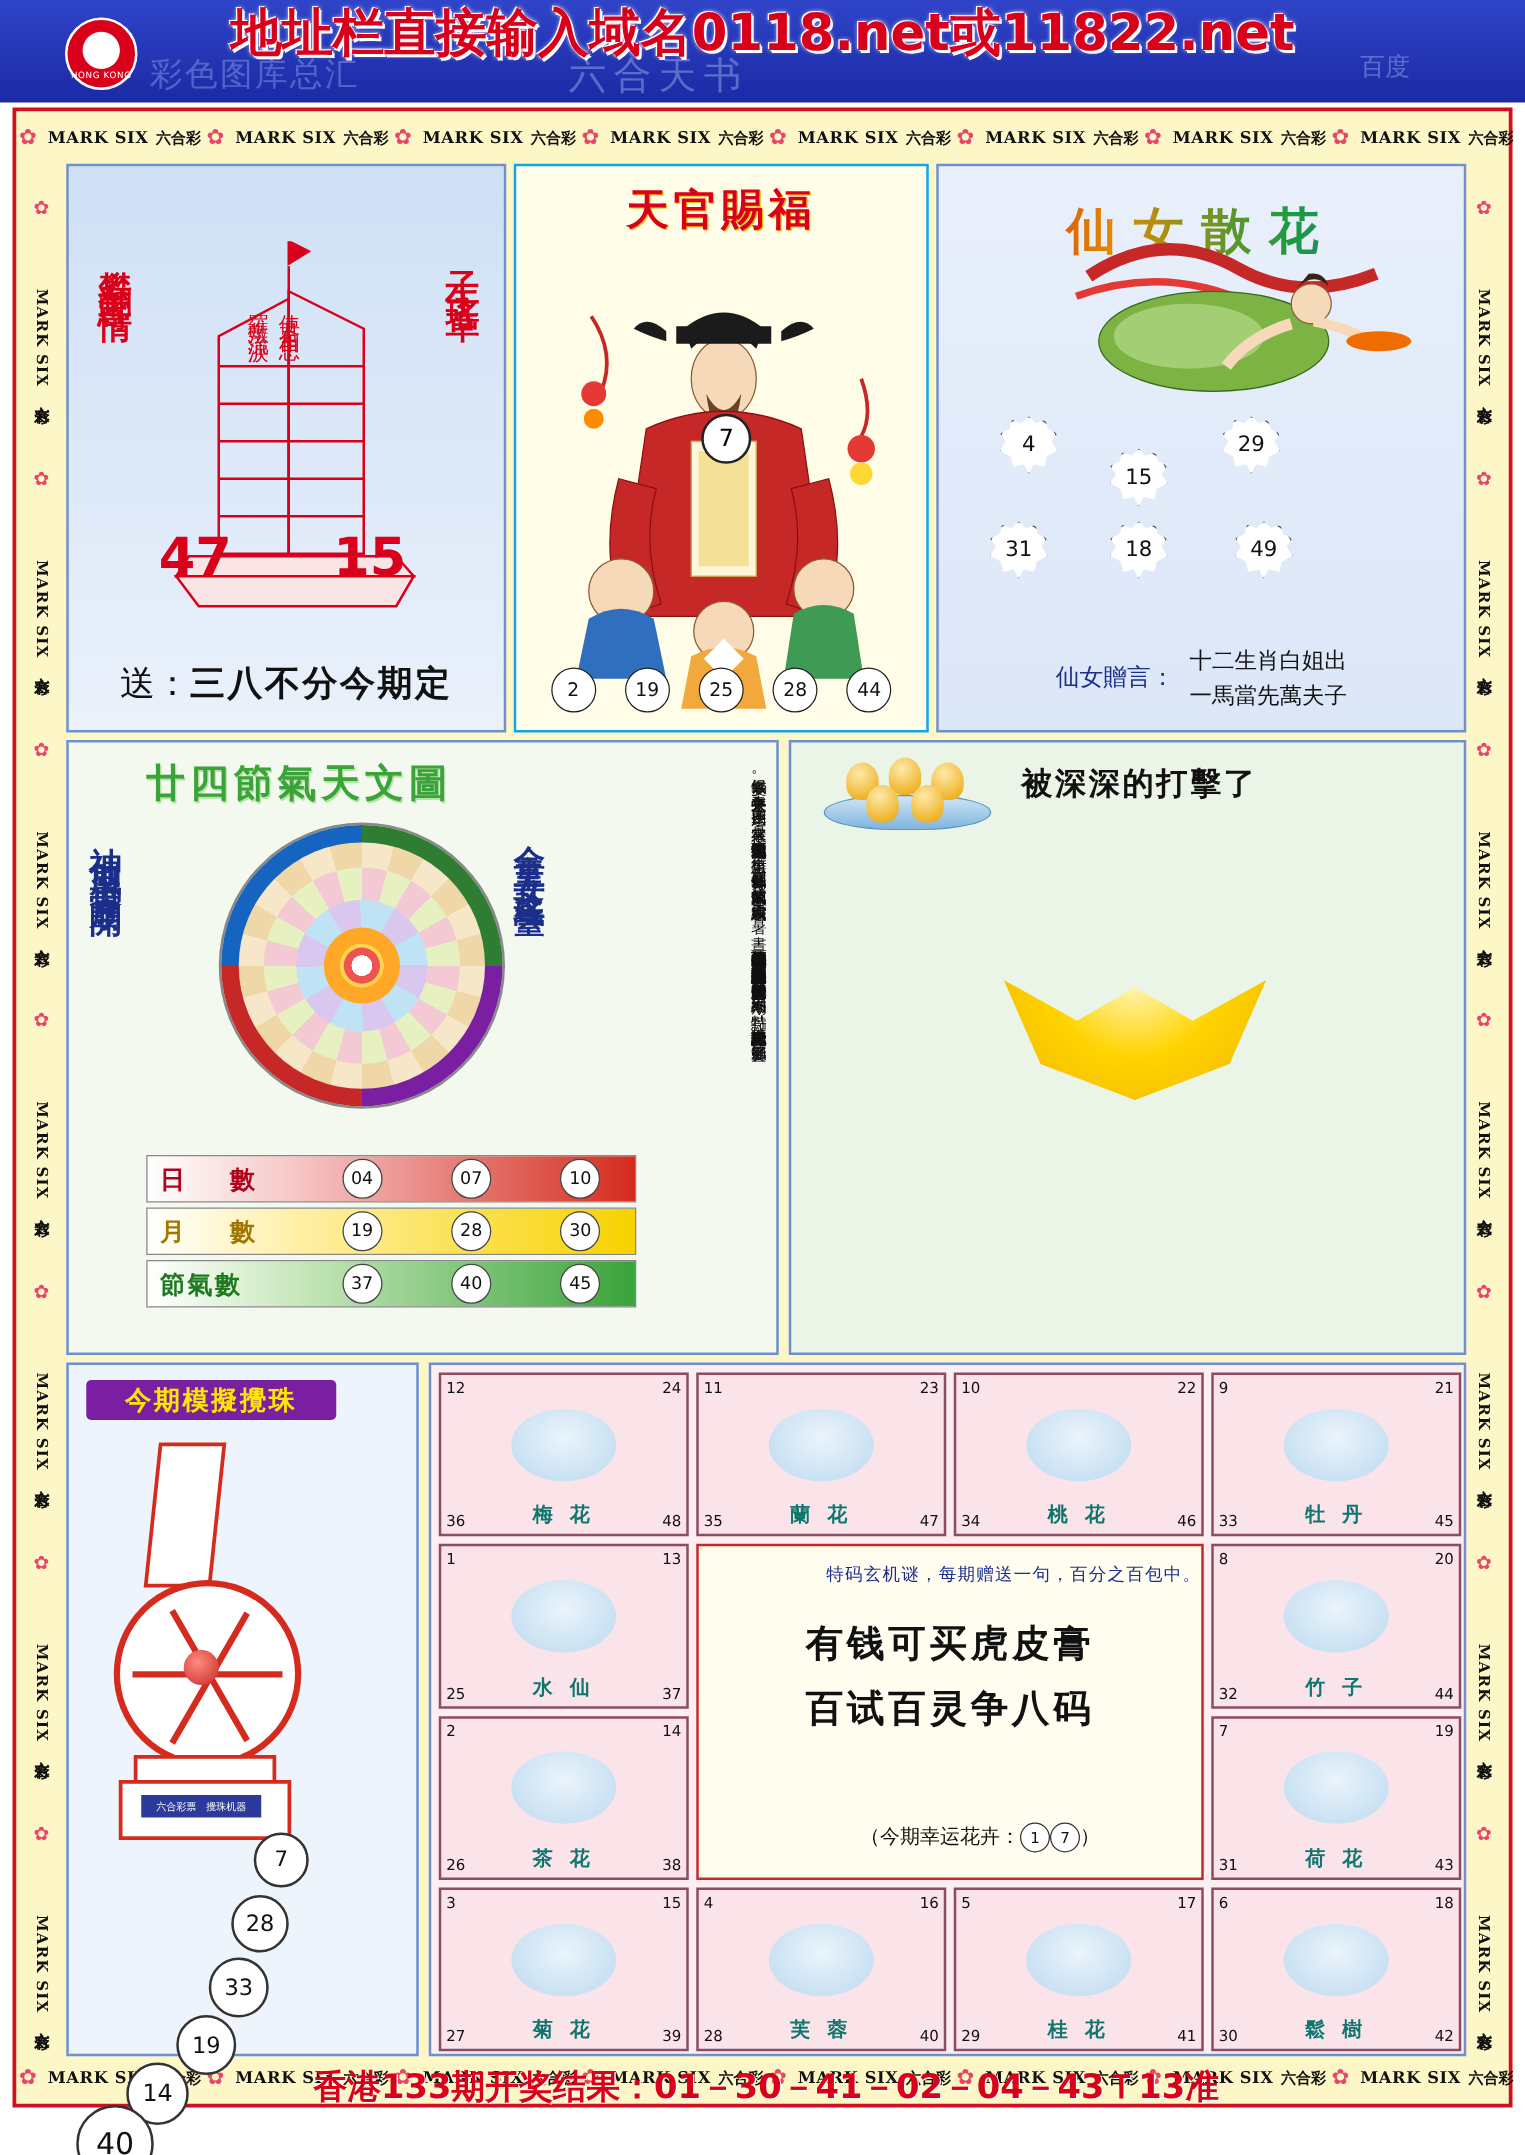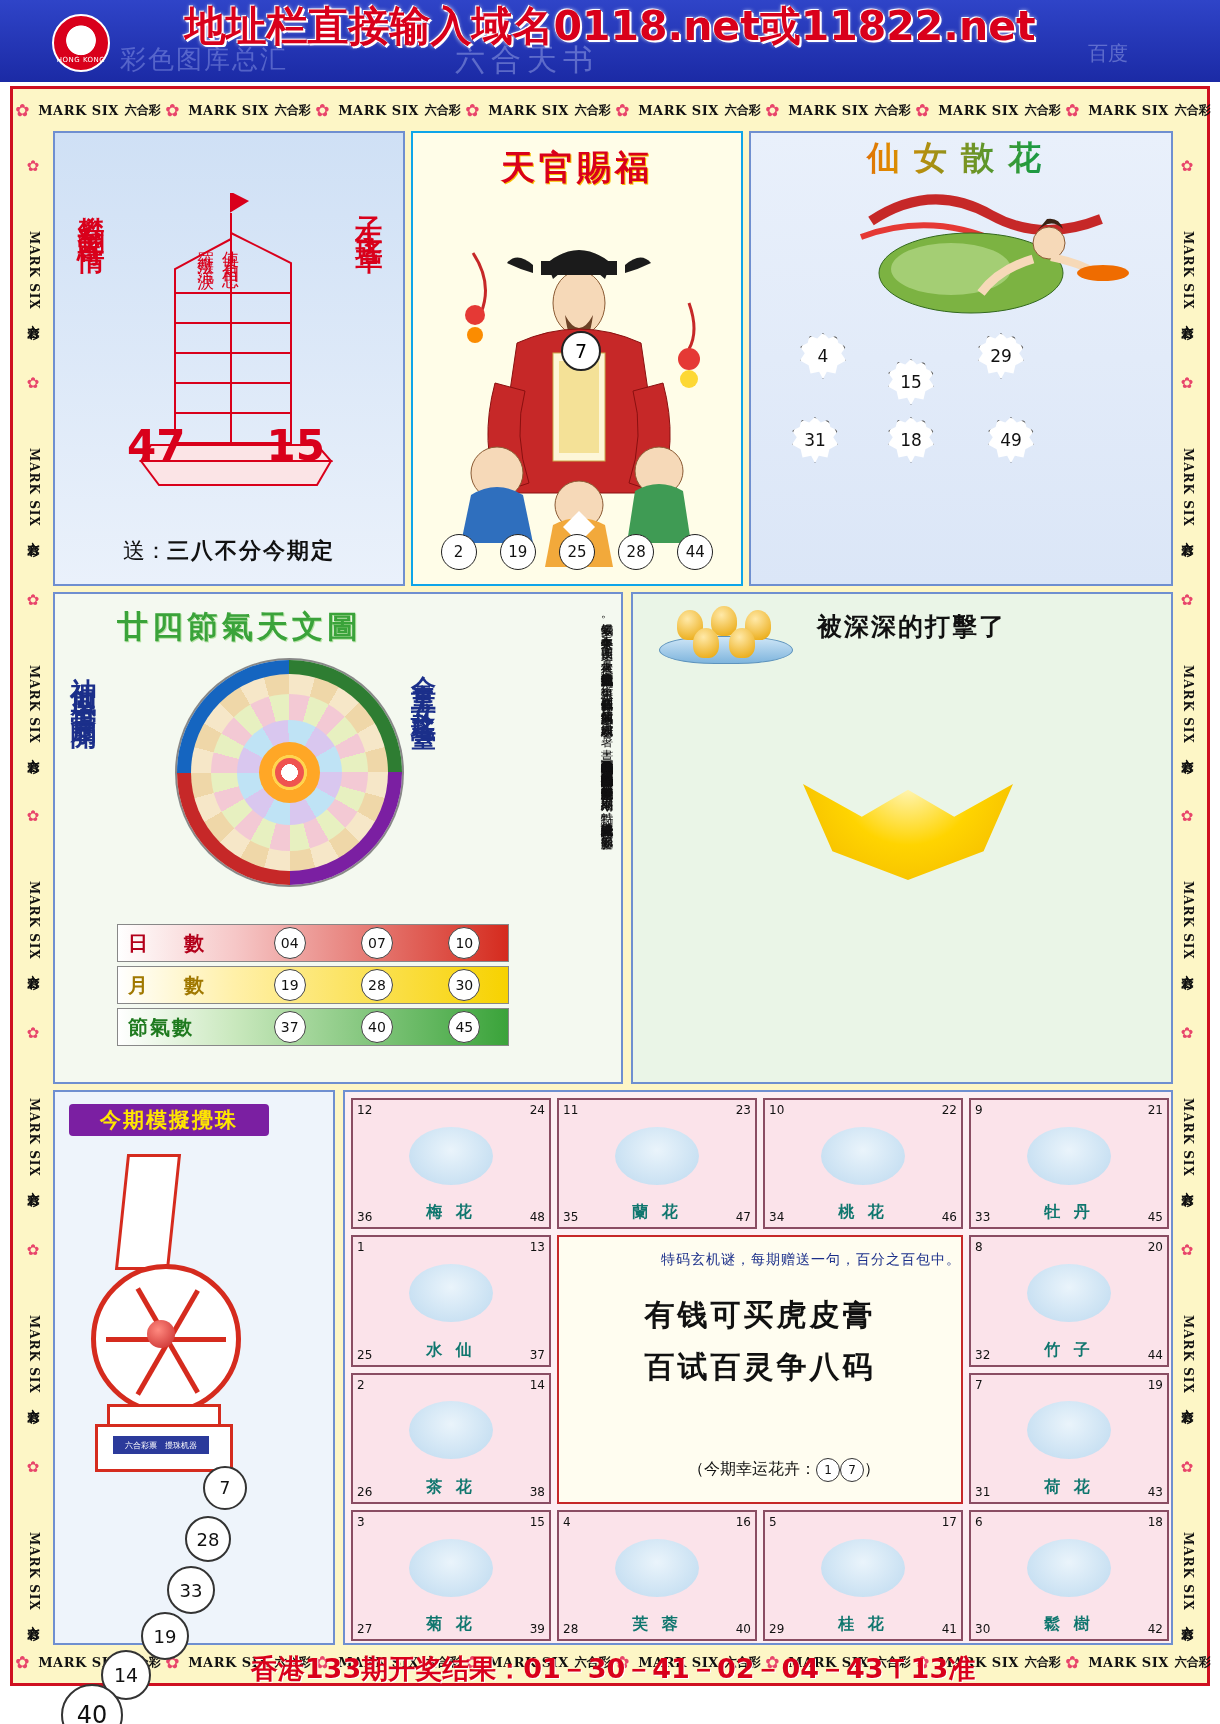--- a/index.html
+++ b/index.html
@@ -58,38 +58,38 @@
   #p1 .t-left{position:absolute;left:18px;top:62px;writing-mode:vertical-rl;font-size:27px;color:#d9001b;
       font-family:"DejaVu Serif","Liberation Serif",serif;letter-spacing:10px;font-weight:bold;}
   #p1 .t-right{position:absolute;right:16px;top:62px;writing-mode:vertical-rl;font-size:27px;color:#d9001b;
       font-family:"DejaVu Serif","Liberation Serif",serif;letter-spacing:10px;font-weight:bold;}
   #p1 .sailtext{position:absolute;left:140px;top:105px;display:flex;gap:2px;}
   #p1 .sailtext div{writing-mode:vertical-rl;font-size:17px;color:#d9001b;letter-spacing:7px;
       font-family:"DejaVu Serif","Liberation Serif",serif;}
   #p1 .n1{position:absolute;left:72px;top:288px;font-size:42px;color:#d9001b;font-weight:bold;}
   #p1 .n2{position:absolute;right:78px;top:288px;font-size:42px;color:#d9001b;font-weight:bold;}
   #p1 .bottomline{position:absolute;left:0;bottom:18px;width:100%;text-align:center;
-      font-size:22px;color:#111;font-family:"DejaVu Serif","Liberation Serif",serif;}
+      font-size:28px;color:#111;font-family:"DejaVu Serif","Liberation Serif",serif;}
   #p1 .bottomline b{color:#111;letter-spacing:2px;}
   #p1 .send{color:#111;}
 
   
   #p2{left:358px;top:0;width:332px;height:455px;background:#fffde8;border:2px solid #0ea5e9;}
   #p2 .title{position:absolute;left:0;top:12px;width:100%;text-align:center;font-size:34px;font-weight:bold;
       color:#d9001b;font-family:"DejaVu Serif","Liberation Serif",serif;letter-spacing:4px;
       text-shadow:1px 1px 0 #f6c000;}
   #p2 .special{position:absolute;left:148px;top:198px;width:36px;height:36px;border-radius:50%;
       border:2px solid #222;background:#fff;display:flex;align-items:center;justify-content:center;
       font-size:19px;}
   #p2 .nums{position:absolute;left:0;bottom:14px;width:100%;display:flex;justify-content:space-around;padding:0 16px;box-sizing:border-box;}
   #p2 .nums .ball{width:34px;height:34px;background:#fff;border:1.5px solid #222;font-size:15px;}
 
   
   #p3{left:696px;top:0;width:424px;height:455px;background:linear-gradient(#e9f0fb,#dbe6f7);border:2px solid #6f8fd0;}
-  #p3 .title{position:absolute;left:0;top:3px;width:100%;text-align:center;font-size:33px;font-weight:bold;
+  #p3 .title{position:absolute;left:0;top:24px;width:100%;text-align:center;font-size:40px;font-weight:bold;
       letter-spacing:14px;font-family:"DejaVu Serif","Liberation Serif",serif;
       background:linear-gradient(90deg,#d9001b,#e08b00,#1f9b3f,#1b63c9);-webkit-background-clip:text;
       background-clip:text;color:transparent;}
   #p3 .flowernums{position:absolute;left:40px;top:200px;width:344px;height:140px;}
   .fball{position:absolute;width:48px;height:46px;display:flex;align-items:center;justify-content:center;
       font-size:17px;color:#111;}
   .fball:before{content:"";position:absolute;left:0;top:0;width:48px;height:46px;
       background:radial-gradient(circle at 50% 50%,#fff 55%,#fff 56%);
       border:1.5px solid #555;border-radius:48% 52% 50% 50%;box-sizing:border-box;
       clip-path:polygon(50% 0,62% 12%,78% 6%,82% 22%,98% 30%,88% 44%,98% 60%,80% 70%,76% 88%,58% 84%,50% 100%,42% 84%,24% 88%,20% 70%,2% 60%,12% 44%,2% 30%,18% 22%,22% 6%,38% 12%);}
@@ -435,20 +435,27 @@
           <div class="fball" style="left: 0px; top: 84px;">
             <span>31</span>
           </div>
           <div class="fball" style="left: 96px; top: 84px;">
             <span>18</span>
           </div>
           <div class="fball" style="left: 196px; top: 84px;">
             <span>49</span>
           </div>
         </div>
+      <div class="foot">
+        <div class="lab">仙女贈言：</div>
+        <div class="lines">
+          <div>十二生肖白姐出</div>
+          <div>一馬當先萬夫子</div>
+        </div>
+      </div>
     </div>
 
     <div class="panel" id="p4">
       <div class="title">廿四節氣天文圖</div>
       <div class="leftv">神仙風道骨扇開</div>
       <div class="rightv">金童玉女赴瑤臺</div>
       <div class="article">氣候多變。一年之中冬去春來，四季更迭，寒來暑往，天地萬物受節氣影響而滋生，繁衍生息。一年分爲廿四個節氣，第一個節氣或顏落。表或縮（一廚）日（寒、暑、晝、夜的變化）及月的盈而而都在節氣影響制約下發生變化，而直接透徹的了解每期六合彩攪珠的認識節氣的密碼受日、月形象狀態變化影響的規律。今期結果不同，特點、更能認識六合彩攪珠結果，受節氣影響。</div>
       <div id="wheel">
         <div class="r2"></div>
           <div class="r3"></div>

